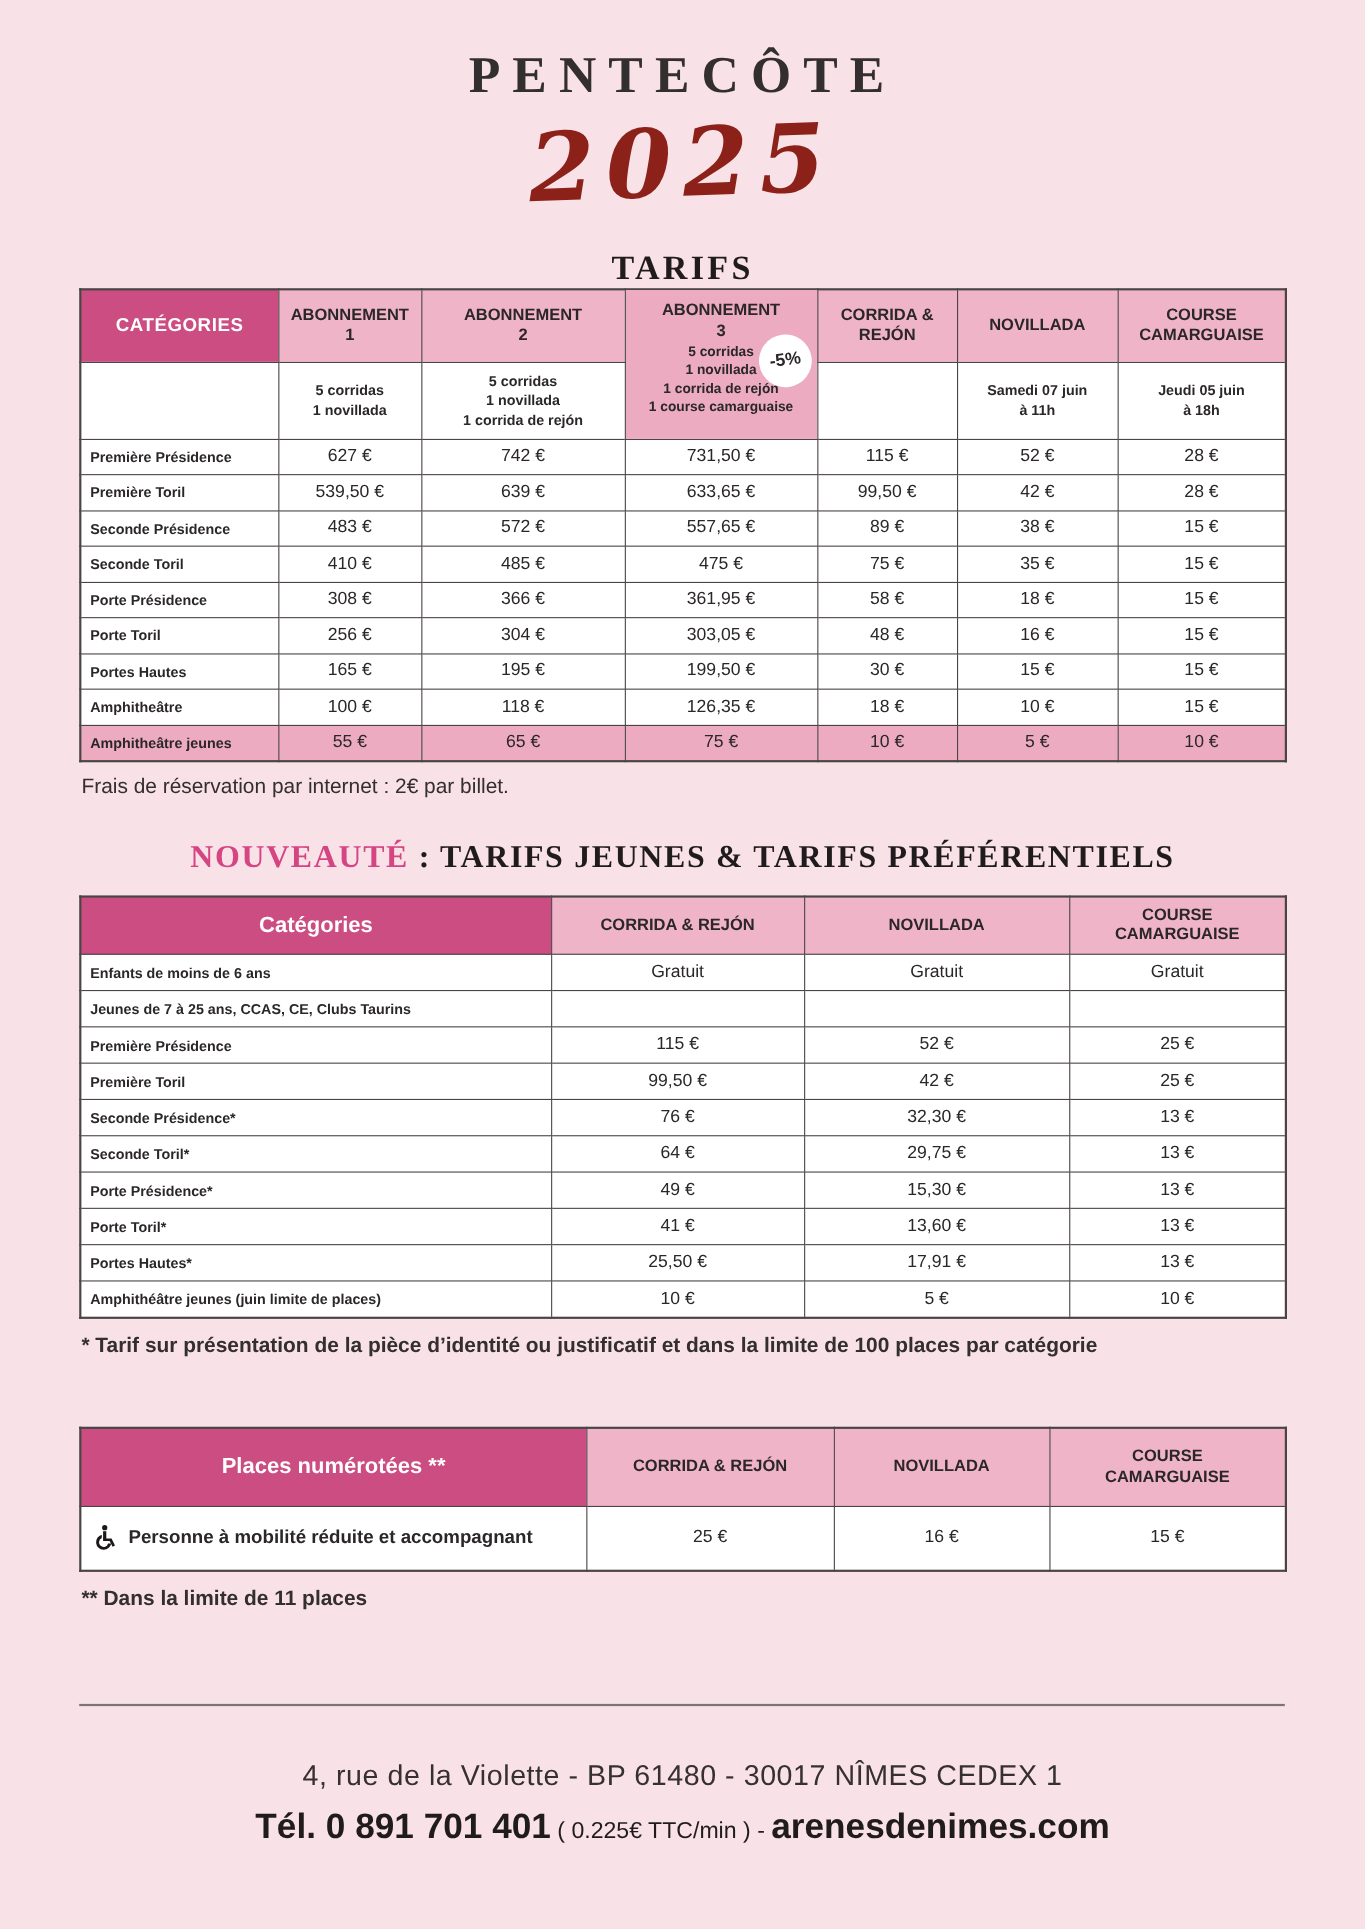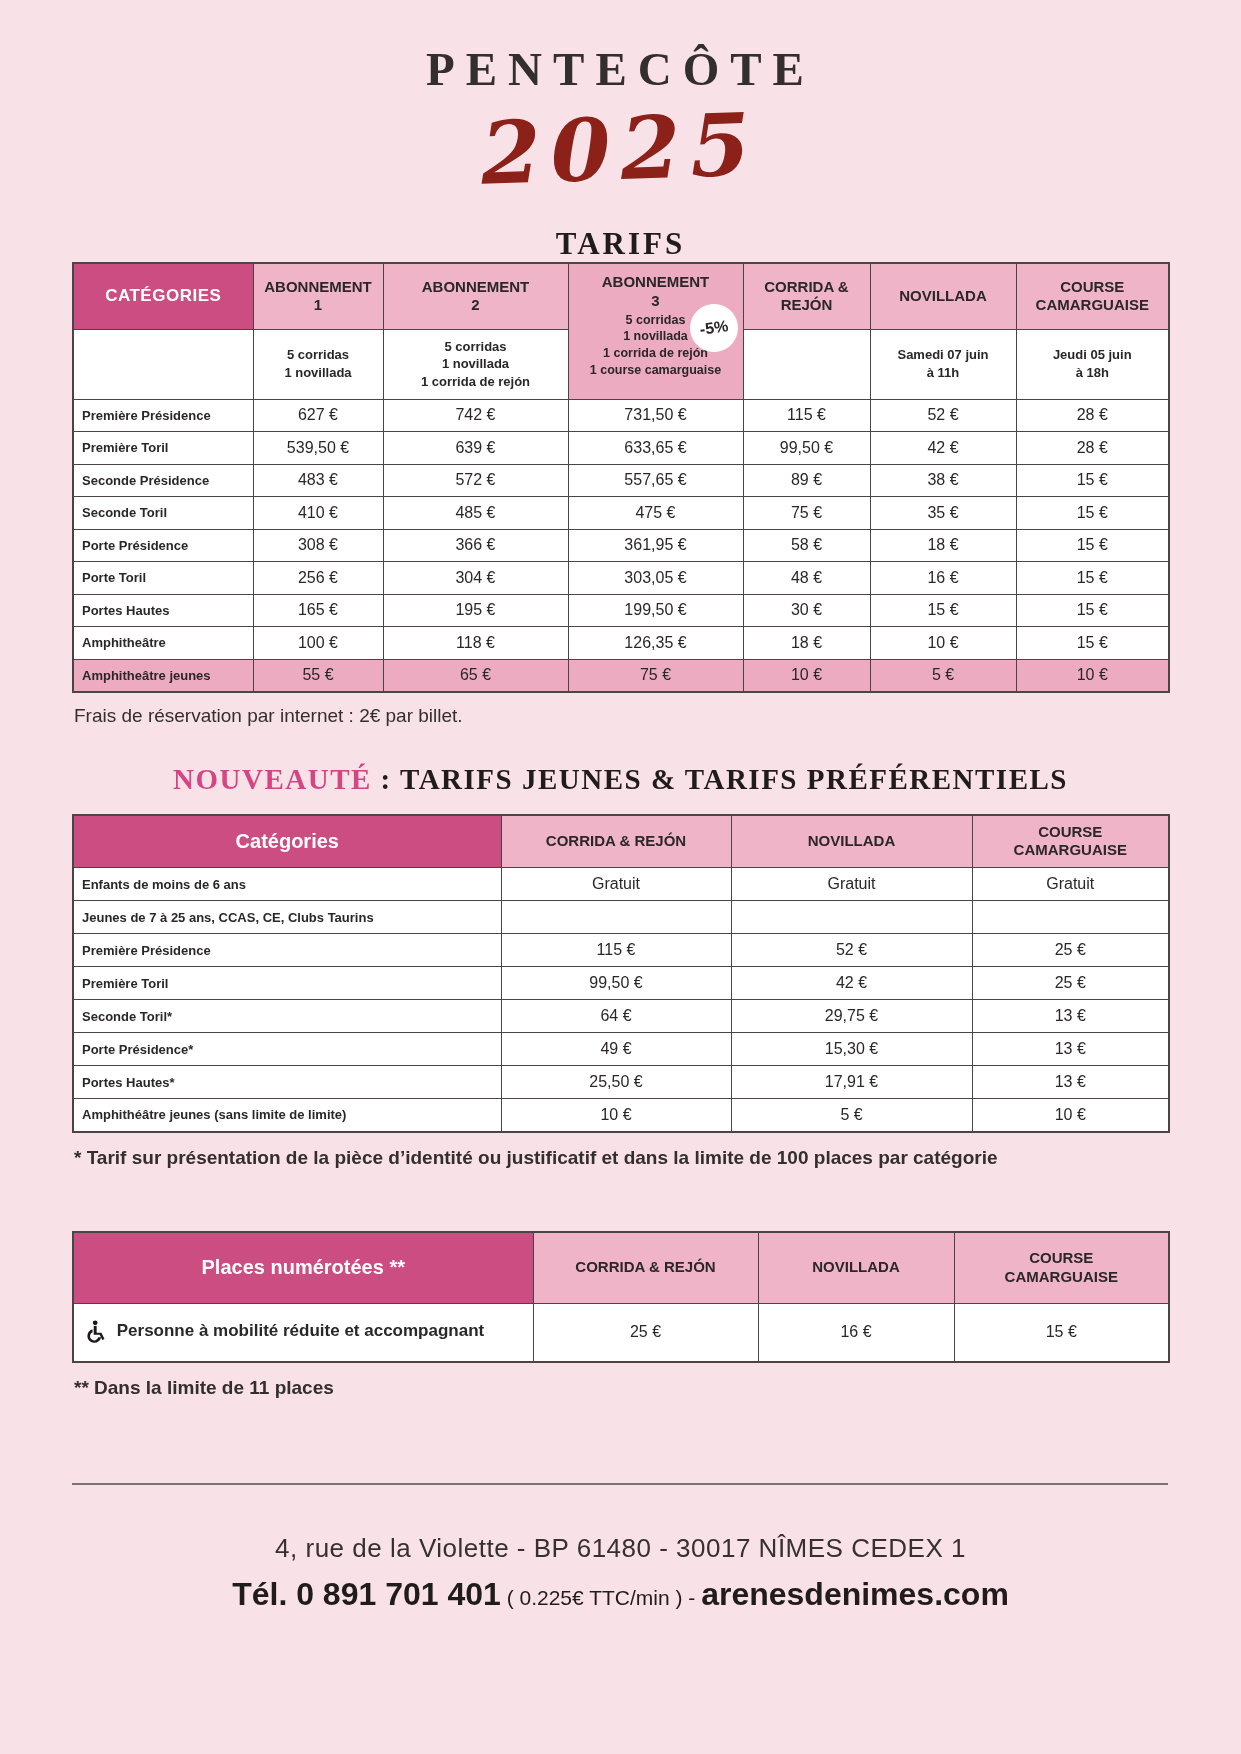--- a/index.html
+++ b/index.html
@@ -307,39 +307,51 @@
           <td class="val">52 €</td>
           <td class="val">25 €</td>
         </tr>
         <tr>
           <td class="lbl">Première Toril</td>
           <td class="val">99,50 €</td>
           <td class="val">42 €</td>
           <td class="val">25 €</td>
         </tr>
         <tr>
+          <td class="lbl">Seconde Présidence*</td>
+          <td class="val">76 €</td>
+          <td class="val">32,30 €</td>
+          <td class="val">13 €</td>
+        </tr>
+        <tr>
           <td class="lbl">Seconde Toril*</td>
           <td class="val">64 €</td>
           <td class="val">29,75 €</td>
           <td class="val">13 €</td>
         </tr>
         <tr>
           <td class="lbl">Porte Présidence*</td>
           <td class="val">49 €</td>
           <td class="val">15,30 €</td>
           <td class="val">13 €</td>
         </tr>
         <tr>
+          <td class="lbl">Porte Toril*</td>
+          <td class="val">41 €</td>
+          <td class="val">13,60 €</td>
+          <td class="val">13 €</td>
+        </tr>
+        <tr>
           <td class="lbl">Portes Hautes*</td>
           <td class="val">25,50 €</td>
           <td class="val">17,91 €</td>
           <td class="val">13 €</td>
         </tr>
         <tr>
-          <td class="lbl">Amphithéâtre jeunes (sans limite de limite)</td>
+          <td class="lbl">Amphithéâtre jeunes (juin limite de places)</td>
           <td class="val">10 €</td>
           <td class="val">5 €</td>
           <td class="val">10 €</td>
         </tr>
       </tbody>
   </table>
 
   <div class="note note-bold">* Tarif sur présentation de la pièce d’identité ou justificatif et dans la limite de 100 places par catégorie</div>
 
   <div class="gap-lg"></div>

